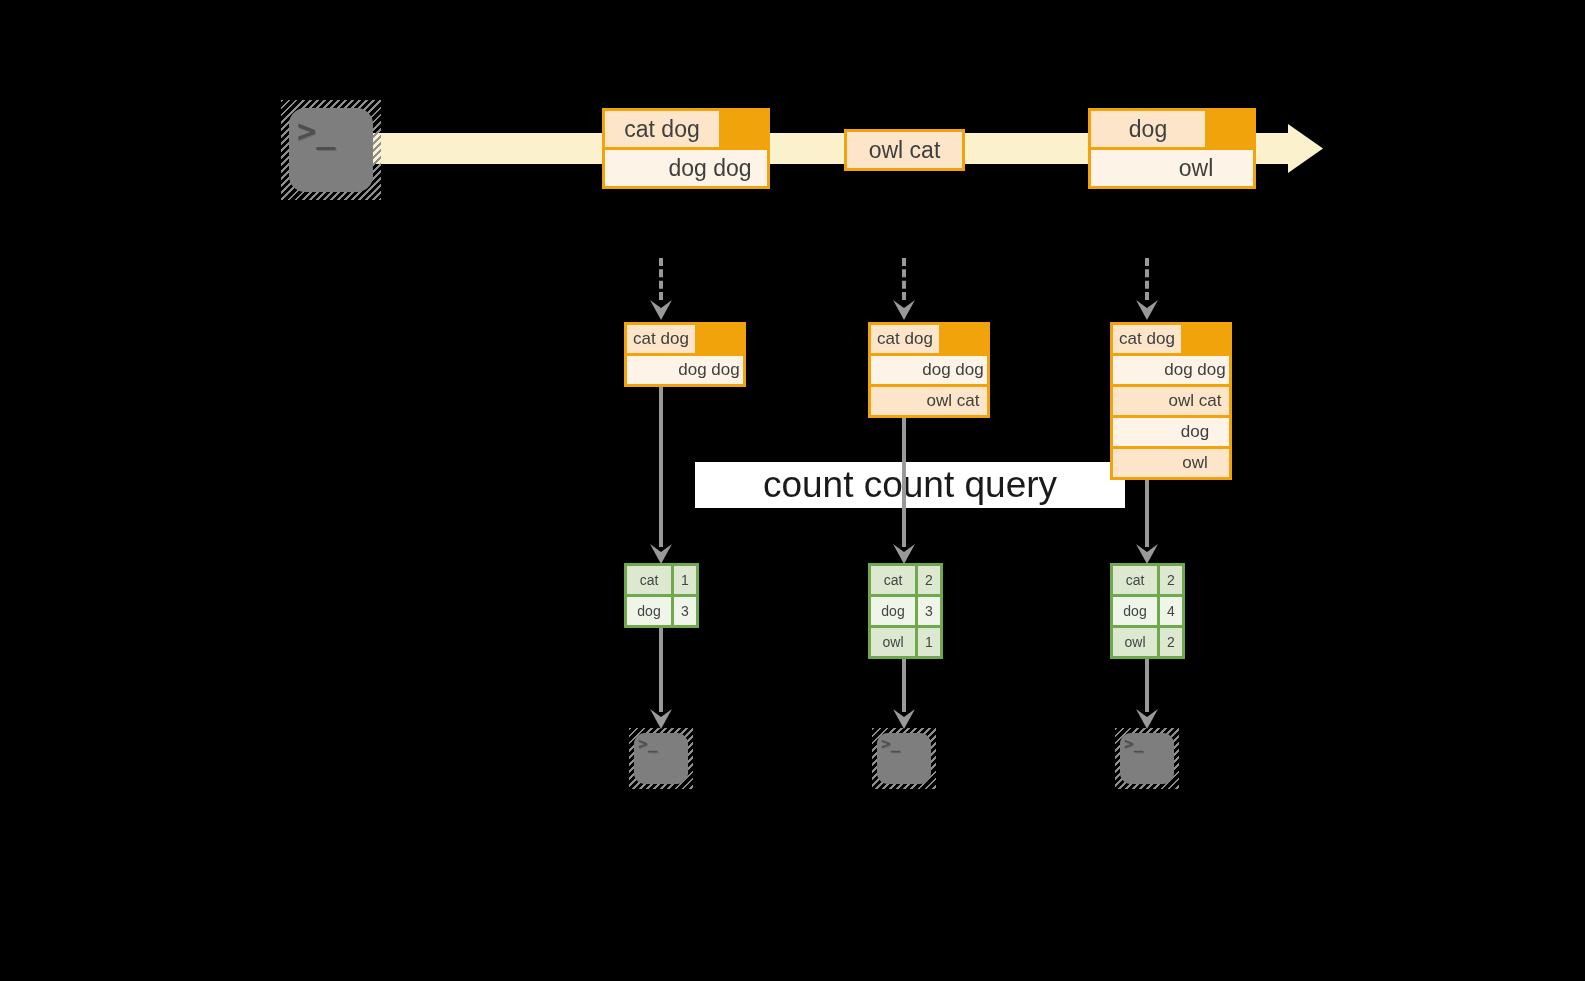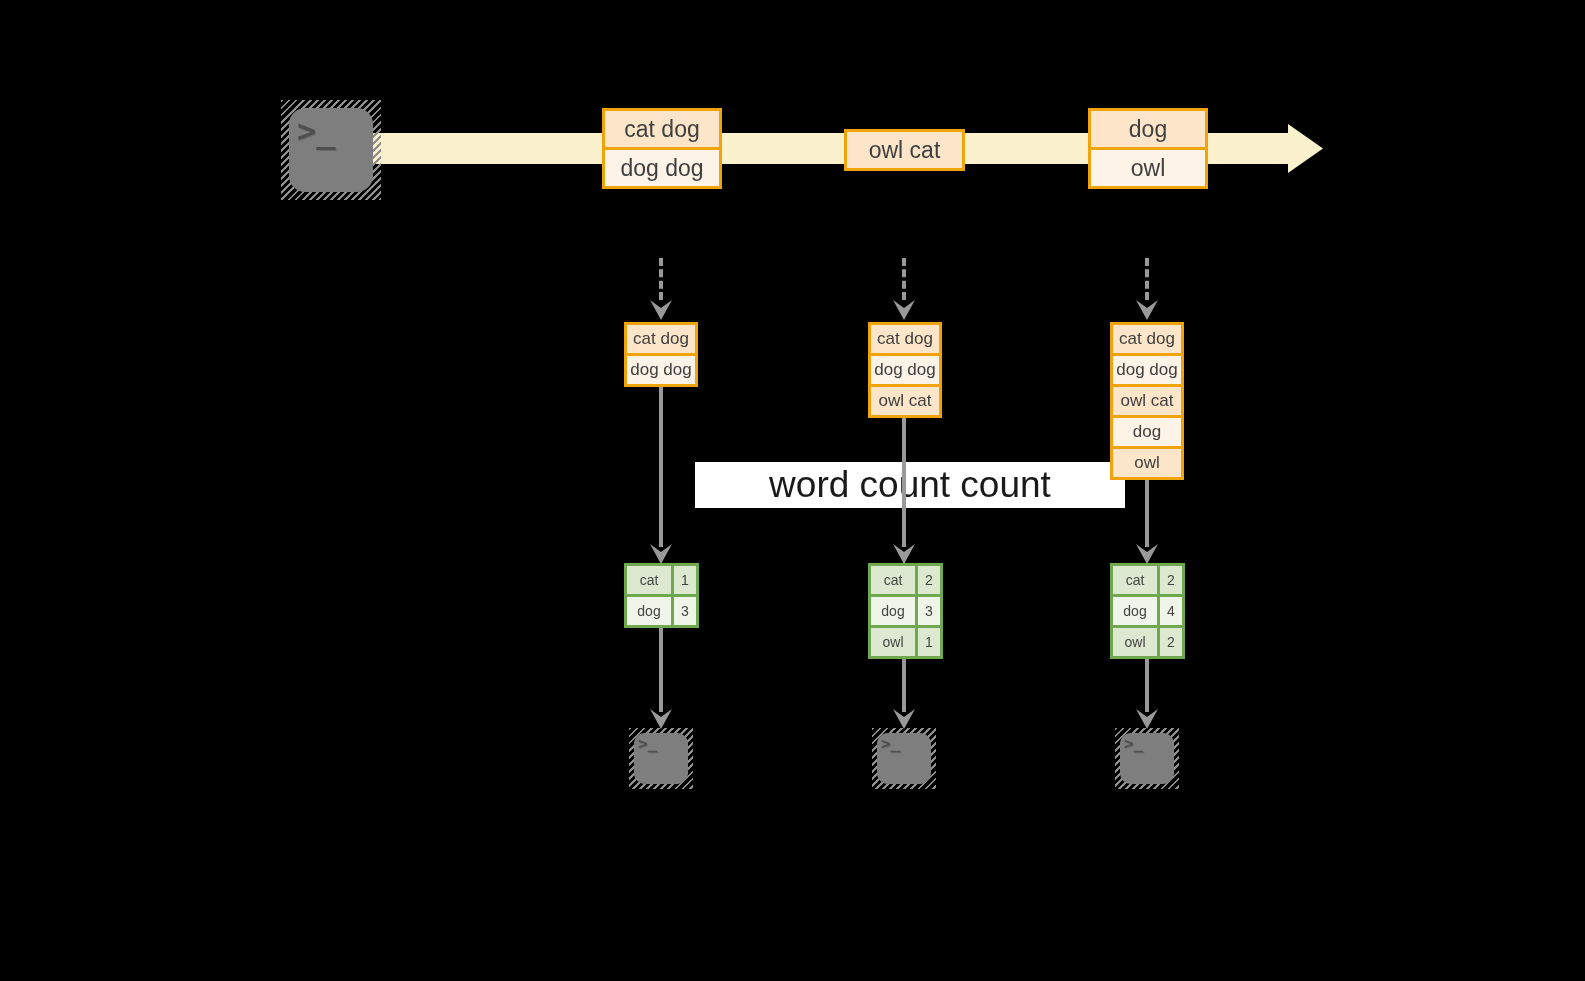--- a/index.html
+++ b/index.html
@@ -7,21 +7,21 @@
     position:relative;width:1585px;height:981px;background:#000;overflow:hidden;
     font-family:"Liberation Sans",sans-serif;
   }
   
   .band{position:absolute;left:366px;top:133px;width:924px;height:31px;background:#FBF1CD;z-index:1;}
   .band-head{position:absolute;left:1288px;top:124px;width:35px;height:49px;background:#FBF1CD;
     clip-path:polygon(0 0,100% 50%,0 100%);z-index:1;}
   
   .obox{position:absolute;border:3px solid #F0A30A;z-index:3;background:#F0A30A;}
   .obox .row{display:block;text-align:center;color:#3F3F3F;overflow:hidden;}
-  .obox .row + .row{margin-top:3px;}
+  .obox .row + .row{margin-top:3px;padding-left:48px;}
   .srow{width:114px;height:36px;line-height:36px;font-size:23px;}
   .arow{width:68px;height:28px;line-height:28px;font-size:17px;}
   .rd{background:#FCE5C8;}
   .rl{background:#FDF3E6;}
   
   .gtable{position:absolute;display:grid;grid-template-columns:44px 22px;gap:3px;
     padding:3px;background:#6FA84F;z-index:3;}
   .gtable .cell{height:28px;line-height:28px;text-align:center;font-size:14px;color:#444;}
   .gd{background:#DCE9D0;}
   .gl{background:#EFF5E9;}
@@ -86,21 +86,21 @@
     <div class="row arow rd">owl cat</div>
   </div>
   <div class="obox" style="left:1110px;top:322px;">
     <div class="row arow rd">cat dog</div>
     <div class="row arow rl">dog dog</div>
     <div class="row arow rd">owl cat</div>
     <div class="row arow rl">dog</div>
     <div class="row arow rd">owl</div>
   </div>
 
-  <div class="qlabel">word count count</div>
+  <div class="qlabel">count count query</div>
 
   <div class="vline" style="left:659px;top:387px;height:160px;"></div>
   <div class="ahead" style="left:650px;top:544px;"></div>
   <div class="vline" style="left:902px;top:418px;height:129px;"></div>
   <div class="ahead" style="left:893px;top:544px;"></div>
   <div class="vline" style="left:1145px;top:480px;height:67px;"></div>
   <div class="ahead" style="left:1136px;top:544px;"></div>
 
   <div class="gtable" style="left:624px;top:563px;">
     <div class="cell gd">cat</div>

